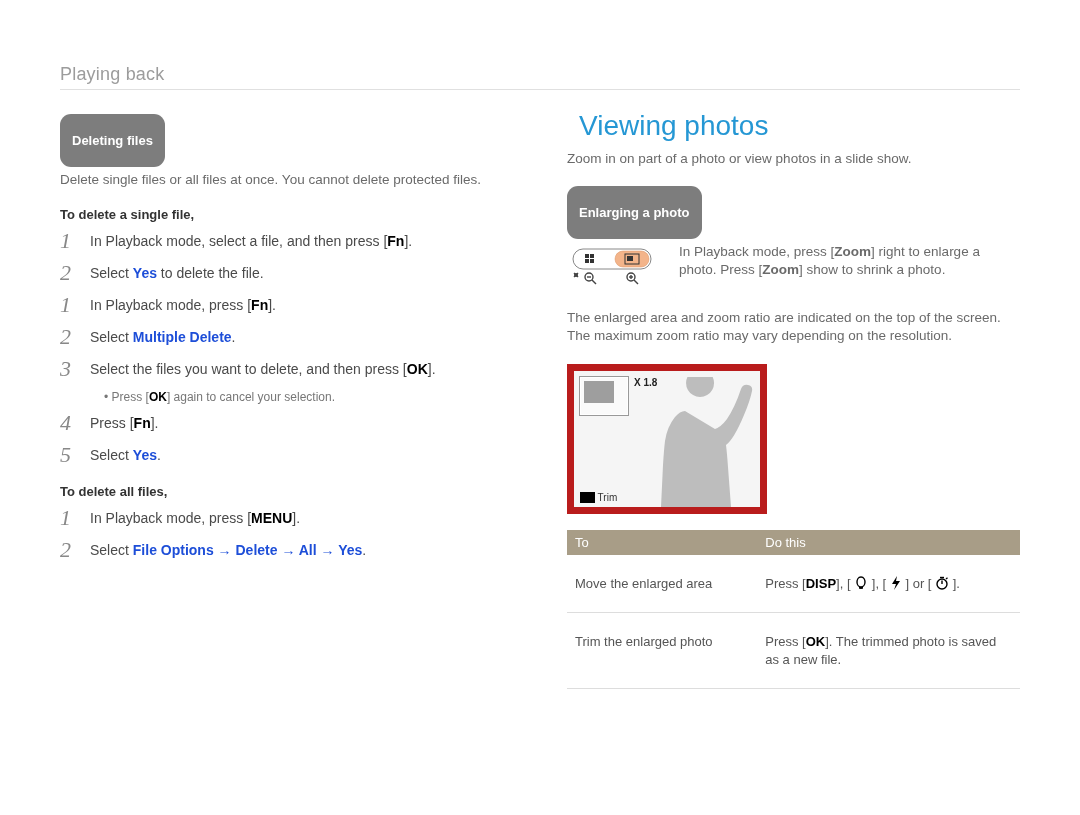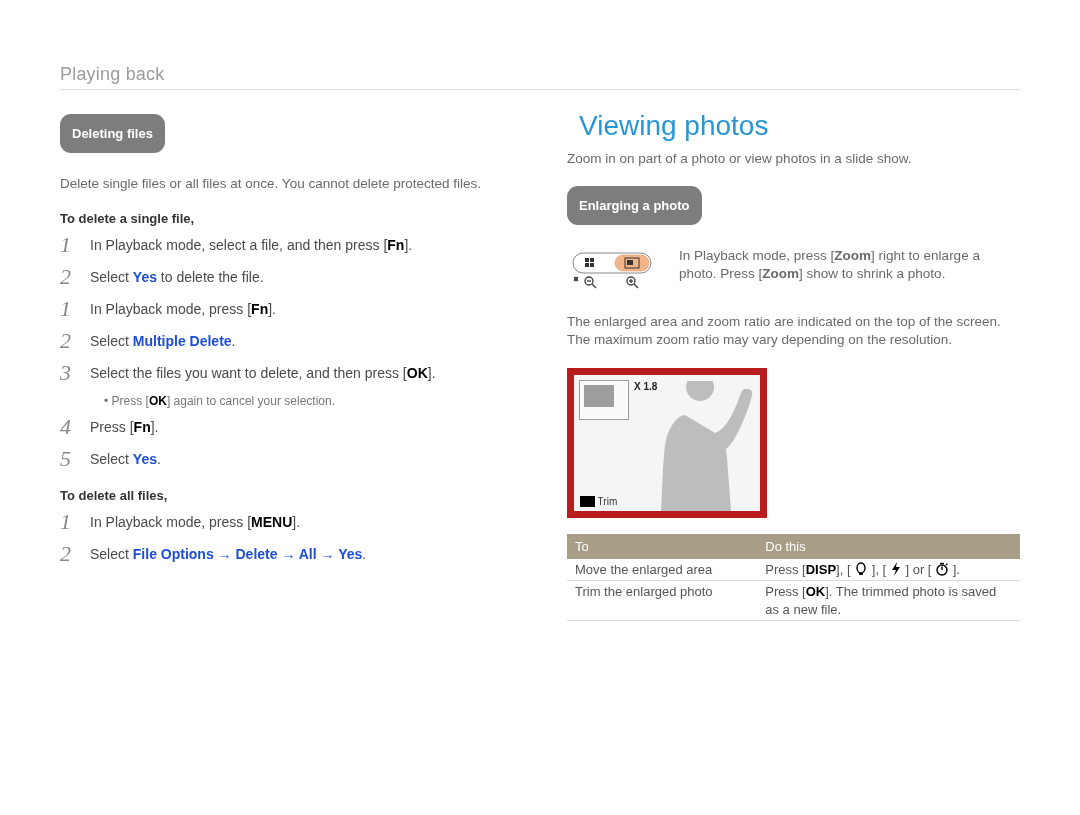--- a/index.html
+++ b/index.html
@@ -36,23 +36,23 @@
   .col {
     flex: 1;
     min-width: 0;
   }
   .pill {
     display: inline-block;
     background: #7d7d7d;
     color: #fff;
     font-size: 13px;
     font-weight: bold;
-    padding: 12px 12px;
+    padding: 19px 12px;
     border-radius: 11px;
-    margin-bottom: 22px;
+    margin-bottom: 4px;
   }
   .bodytext {
     font-size: 13.5px;
     color: #6a6a6a;
     line-height: 1.35;
     margin-bottom: 18px;
   }
   .subhead {
     font-size: 13px;
     font-weight: bold;
@@ -170,21 +170,21 @@
   table.action th {
     background: #a89d87;
     color: #fff;
     font-weight: normal;
     text-align: left;
     padding: 5px 8px;
     font-size: 13px;
   }
   table.action td {
     border-bottom: 1px solid #ddd;
-    padding: 2px 8px;
+    padding: 20px 8px;
     vertical-align: top;
     color: #555;
     line-height: 1.35;
   }
   table.action td:first-child {
     width: 42%;
   }
   .footer {
     position: absolute;
     bottom: 20px;

